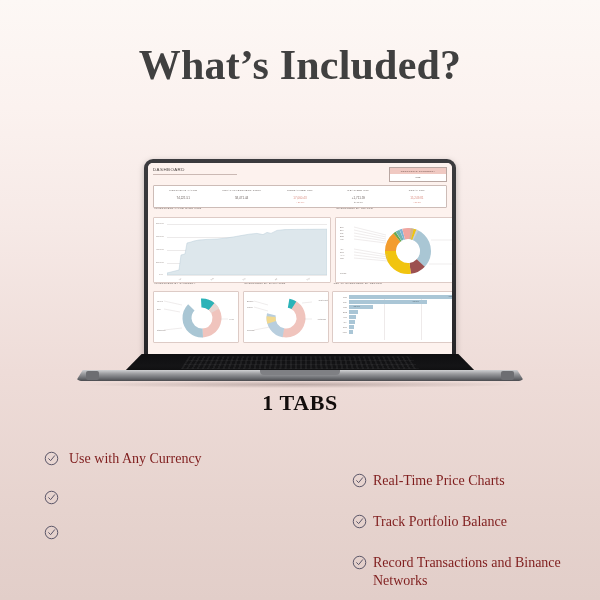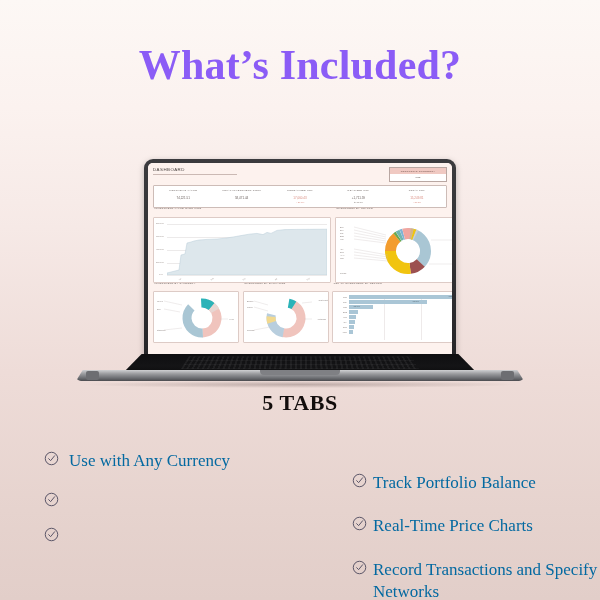--- a/index.html
+++ b/index.html
@@ -7,21 +7,21 @@
     width:600px;height:600px;overflow:hidden;
     font-family:"Liberation Serif", serif;
     background:linear-gradient(180deg,#fdf8f5 0%,#fbf2ef 18%,#f6e9e6 38%,#eedcd8 62%,#e6d3ce 85%,#e2cec9 100%);
     position:relative;
   }
   .page{position:absolute;inset:0;}
 
   
   .title{
     position:absolute;top:14px;left:0;width:600px;text-align:center;
-    font-size:42px;color:#8b5cf6;letter-spacing:.2px;line-height:1.1;
+    font-size:42px;color:#404040;letter-spacing:.2px;line-height:1.1;
   }
   .subtitle{
     position:absolute;top:113px;left:0;width:600px;text-align:center;
     font-size:21px;color:#1b1412;
   }
   .tabs-label{
     position:absolute;top:390px;left:0;width:600px;text-align:center;
     font-size:22px;font-weight:bold;color:#120d0c;letter-spacing:.6px;
   }
 
@@ -112,21 +112,21 @@
   .bar-fill{position:absolute;left:0;top:0;height:100%;background:#aac6d6;}
   .bar-val{position:absolute;top:-.2px;font-size:1.8px;color:#5d6f7c;}
   .bar-grid{position:absolute;top:0;bottom:0;width:.3px;background:#eeeaea;}
 
   
   .features{position:absolute;left:0;top:440px;width:600px;height:160px;}
   .col{position:absolute;}
   .col-left{left:44px;top:10px;width:270px;}
   .col-right{left:352px;top:32px;width:246px;}
   .feat{display:flex;align-items:flex-start;margin-bottom:19px;}
-  .feat .txt{font-size:17px;color:#0369a1;line-height:1.32;margin-left:6px;}
+  .feat .txt{font-size:14px;color:#7f1d1d;line-height:1.32;margin-left:6px;}
   .check{flex:0 0 auto;margin-top:1px;}
 </style>
 </head>
 <body>
 
 <div class="page">
 
   <h1 class="title">What’s Included?</h1>
 
   <div class="laptop">
@@ -372,21 +372,21 @@
       <div class="deck-keys"></div>
     </div>
     <div class="base">
       <div class="base-notch"></div>
       <div class="foot l"></div>
       <div class="foot r"></div>
     </div>
     <div class="base-shadow"></div>
   </div>
 
-  <div class="tabs-label">5 TABS</div>
+  <div class="tabs-label">1 TABS</div>
 
   <div class="features">
 
     <div class="col col-left">
       <div class="feat">
         <span class="check">
           <svg width="15" height="15" viewBox="0 0 24 24">
               <circle cx="12" cy="12" r="10" fill="none" stroke="#5b5668" stroke-width="1.6"></circle>
               <path d="M7.5 12.3 L10.6 15.4 L17 7.6" fill="none" stroke="#5b5668" stroke-width="1.6" stroke-linecap="round"></path>
             </svg>
@@ -412,36 +412,36 @@
     </div>
 
     <div class="col col-right">
       <div class="feat" style="margin-bottom:21px">
         <span class="check">
           <svg width="15" height="15" viewBox="0 0 24 24">
               <circle cx="12" cy="12" r="10" fill="none" stroke="#5b5668" stroke-width="1.6"></circle>
               <path d="M7.5 12.3 L10.6 15.4 L17 7.6" fill="none" stroke="#5b5668" stroke-width="1.6" stroke-linecap="round"></path>
             </svg>
         </span>
+        <span class="txt">Real-Time Price Charts</span>
+      </div>
+      <div class="feat" style="margin-bottom:21px">
+        <span class="check">
+          <svg width="15" height="15" viewBox="0 0 24 24">
+              <circle cx="12" cy="12" r="10" fill="none" stroke="#5b5668" stroke-width="1.6"></circle>
+              <path d="M7.5 12.3 L10.6 15.4 L17 7.6" fill="none" stroke="#5b5668" stroke-width="1.6" stroke-linecap="round"></path>
+            </svg>
+        </span>
         <span class="txt">Track Portfolio Balance</span>
       </div>
-      <div class="feat" style="margin-bottom:21px">
-        <span class="check">
-          <svg width="15" height="15" viewBox="0 0 24 24">
-              <circle cx="12" cy="12" r="10" fill="none" stroke="#5b5668" stroke-width="1.6"></circle>
-              <path d="M7.5 12.3 L10.6 15.4 L17 7.6" fill="none" stroke="#5b5668" stroke-width="1.6" stroke-linecap="round"></path>
-            </svg>
-        </span>
-        <span class="txt">Real-Time Price Charts</span>
-      </div>
       <div class="feat">
         <span class="check">
           <svg width="15" height="15" viewBox="0 0 24 24">
               <circle cx="12" cy="12" r="10" fill="none" stroke="#5b5668" stroke-width="1.6"></circle>
               <path d="M7.5 12.3 L10.6 15.4 L17 7.6" fill="none" stroke="#5b5668" stroke-width="1.6" stroke-linecap="round"></path>
             </svg>
         </span>
-        <span class="txt">Record Transactions and Specify Networks</span>
+        <span class="txt">Record Transactions and Binance Networks</span>
       </div>
     </div>
 
   </div>
 </div>
 
 </body></html>

